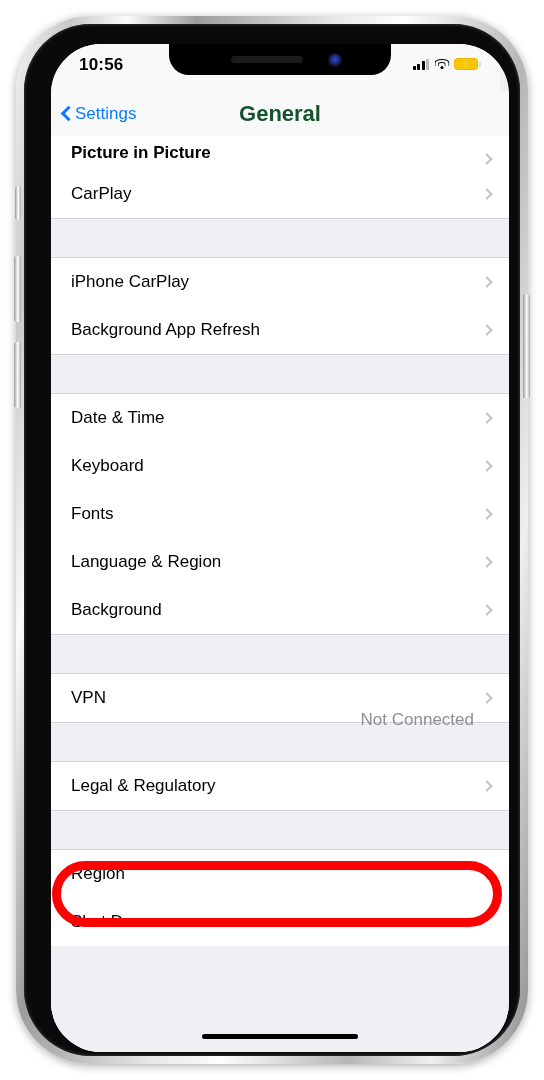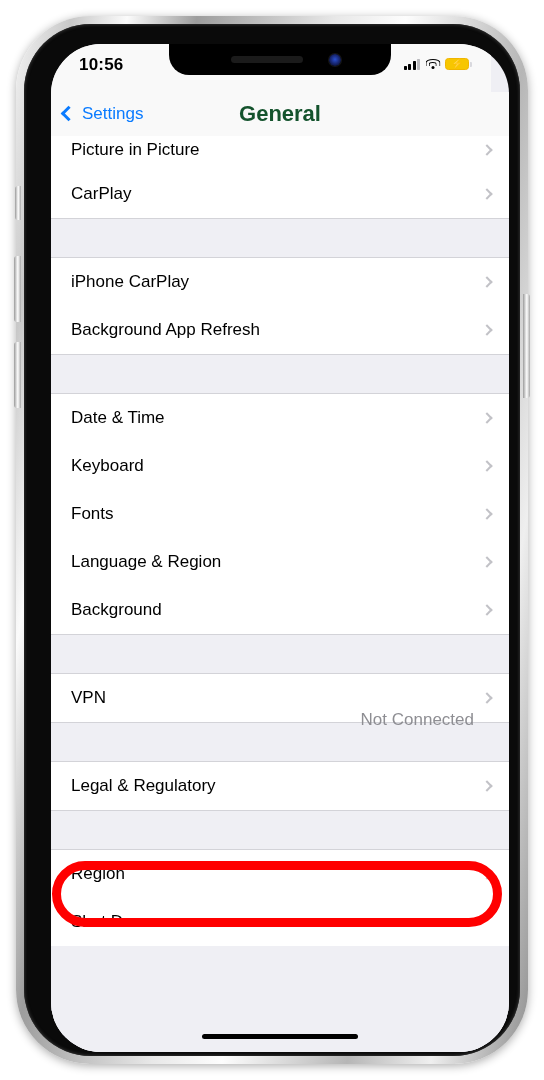--- a/index.html
+++ b/index.html
@@ -52,21 +52,21 @@
   }
   .camera {
     position:absolute; left:160px; top:10px;
     width:12px; height:12px; border-radius:50%;
     background:radial-gradient(circle at 50% 45%, #2a4fcf 0%, #16246b 52%, #050810 100%);
     box-shadow:0 0 0 1px #161616;
   }
 
   
   .statusbar {
-    position:absolute; top:0; left:0; right:18px; height:48px;
+    position:absolute; top:0; left:0; right:9px; height:48px;
     background:#f9f9f9; z-index:30;
   }
   .sb-time {
     position:absolute; left:28px; top:11px;
     font-size:17px; font-weight:bold; color:#000;
     letter-spacing:.2px;
   }
   .sb-right { position:absolute; right:22px; top:14px; display:flex; align-items:center; gap:5px; }
   .sig { display:flex; align-items:flex-end; gap:1.5px; height:11px; }
   .sig i { display:block; width:3px; background:#000; border-radius:.8px; }
@@ -84,42 +84,42 @@
                  width:2px; height:5px; background:#d9d9de; border-radius:0 1px 1px 0; }
   .bolt { position:absolute; left:5px; top:0.4px; font-size:10px; line-height:10px; color:#000; font-weight:bold; }
 
   
   .navbar {
     position:absolute; top:48px; left:0; right:0; height:44px;
     background:#f9f9f9; z-index:25;
   }
   .nav-back {
     position:absolute; left:12px; top:0; height:44px;
-    display:flex; align-items:center; gap:8px; cursor:pointer;
+    display:flex; align-items:center; gap:1px; cursor:pointer;
   }
   .chev-back { width:11px; height:11px; border-left:3px solid #0a7bff;
                border-bottom:3px solid #0a7bff; transform:rotate(45deg); margin-top:-1px; }
   .nav-back-label { font-size:17px; color:#0a7bff; }
   .nav-title {
     position:absolute; left:0; right:0; top:0; height:44px;
     display:flex; align-items:center; justify-content:center;
     font-size:22px; font-weight:bold; color:#14532d;
   }
 
   
   .content { position:absolute; top:92px; left:0; right:0; bottom:0; background:#efeff4; }
   .group { background:#fff; }
   .gap { height:40px; background:#efeff4;
          border-top:.5px solid #d3d3d8; border-bottom:.5px solid #d3d3d8; }
 
   .row {
     position:relative; height:48px; display:flex; align-items:center;
     padding:0 18px 0 20px; background:#fff; cursor:pointer;
   }
-  .row.clip { height:34px; padding-bottom:7px; }
+  .row.clip { height:34px; align-items:flex-end; padding-bottom:7px;font-weight:bold; }
   .row::after {
     content:""; position:absolute; left:20px; right:0; bottom:0;
     height:.5px; background:#d0d0d4;
   }
   .row.last::after { display:none; }
   .row-label { font-size:17px; color:#000; flex:1; }
   .row-label.blue { color:#000000; }
   .row-value { font-size:17px; color:#8e8e93; margin-right:9px;margin-top:44px; }
   .chev {
     width:8px; height:8px; border-top:2px solid #c2c2c7;

